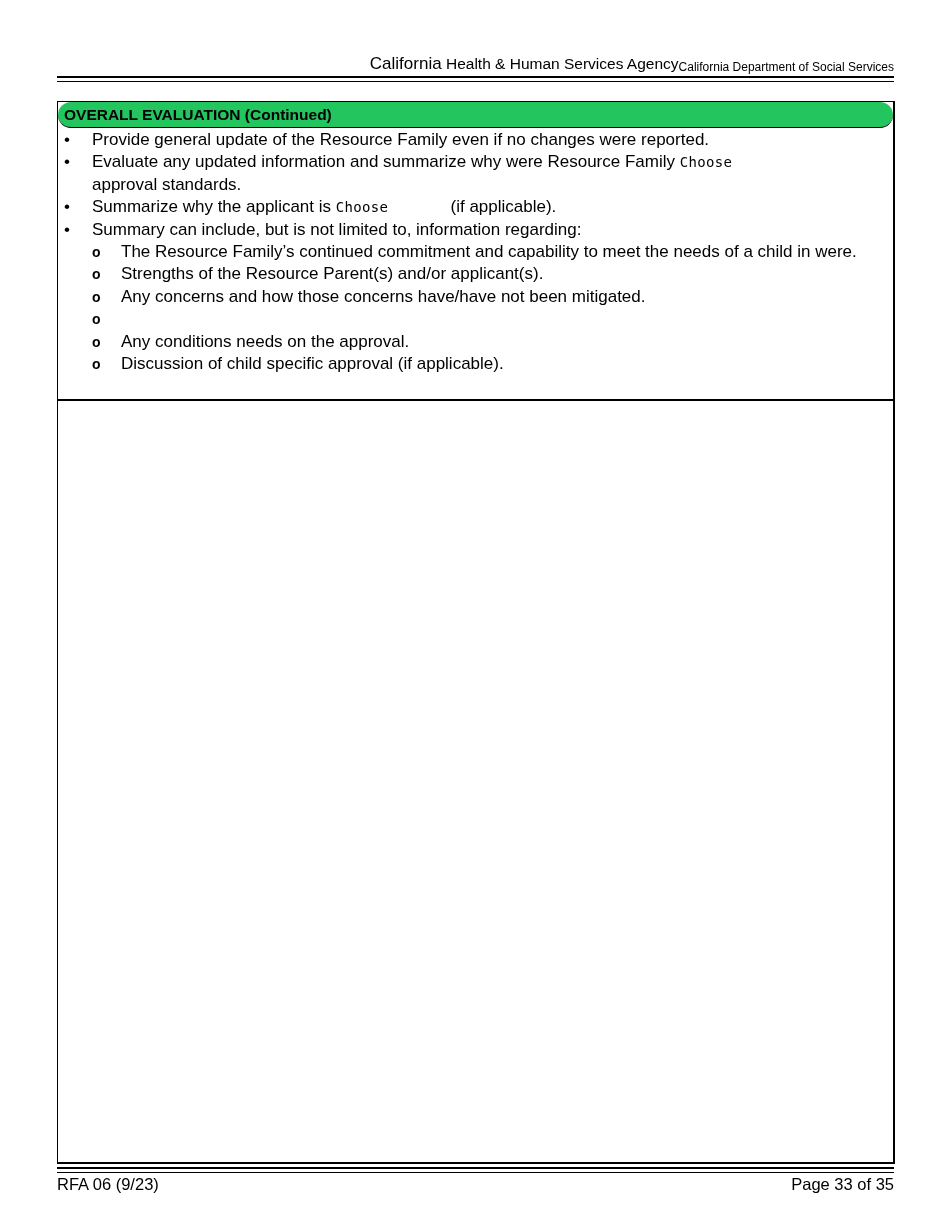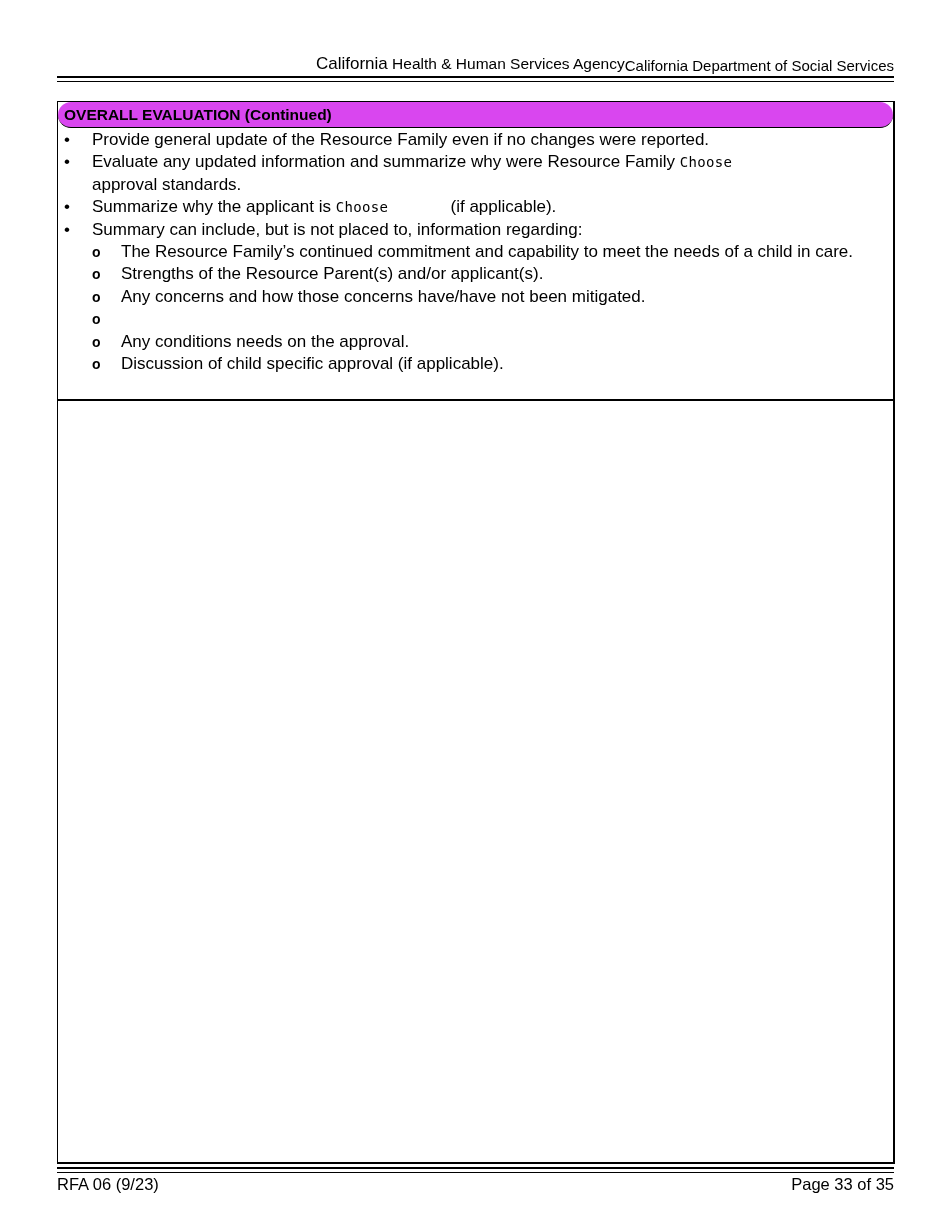--- a/index.html
+++ b/index.html
@@ -6,35 +6,35 @@
     body {
       width: 950px; height: 1230px; position: relative; overflow: hidden;
       font-family: "Liberation Sans", sans-serif; color: #000;
     }
     .page-header {
       position: absolute; left: 57px; top: 52px; width: 837px; height: 22px;
       display: flex; justify-content: flex-end; align-items: flex-end;
     }
     .hdr-left { font-size: 15.5px; }
     .hdr-left .ca { font-size: 17px; }
-    .hdr-right { font-size: 15px; margin-top: 24px; }
+    .hdr-right { font-size: 12px; margin-top: 24px; }
     .double-rule {
       position: absolute; left: 57px; width: 837px; height: 3px;
       border-top: 2px solid #000; border-bottom: 1px solid #000;
     }
     .rule-top { top: 76px; }
     .rule-bottom { top: 1167px; }
 
     .form-table {
       position: absolute; left: 57px; top: 101px; width: 835px; height: 1060px;
       border: 1px solid #000; border-right: 2px solid #000; border-bottom: 2px solid #000;
       box-sizing: content-box;
     }
     .section-header {
-      height: 25px; background: #d946ef; border-bottom: 1px solid #000;
+      height: 25px; background: #22c55e; border-bottom: 1px solid #000;
       font-weight: bold; font-size: 15.5px; padding-left: 6px;
       display: flex; align-items: center; border-radius: 13px;
     }
     .instructions {
       height: 270px; border-bottom: 2px solid #000; padding-top: 1px;
       font-size: 17px; line-height: 22.4px;
     }
     .bullet-row { display: flex; }
     .bullet {
       width: 34px; flex: 0 0 34px; padding-left: 6px; box-sizing: border-box;
@@ -83,26 +83,26 @@
       </span>
     </div>
     <div class="bullet-row">
       <span class="bullet">•</span>
       <span>
         <span>Summarize why the applicant is </span><span class="choose choose-wide">Choose</span><span> (if applicable).</span>
       </span>
     </div>
     <div class="bullet-row">
       <span class="bullet">•</span>
-      <span>Summary can include, but is not placed to, information regarding:</span>
+      <span>Summary can include, but is not limited to, information regarding:</span>
     </div>
 
     <div class="sub-row">
       <span class="sub-bullet">o</span>
-      <span style="padding-right:30px;">The Resource Family’s continued commitment and capability to meet the needs of a child in care.</span>
+      <span style="padding-right:30px;">The Resource Family’s continued commitment and capability to meet the needs of a child in were.</span>
     </div>
     <div class="sub-row">
       <span class="sub-bullet">o</span>
       <span>Strengths of the Resource Parent(s) and/or applicant(s).</span>
     </div>
     <div class="sub-row">
       <span class="sub-bullet">o</span>
       <span>Any concerns and how those concerns have/have not been mitigated.</span>
     </div>
     <div class="sub-row">

